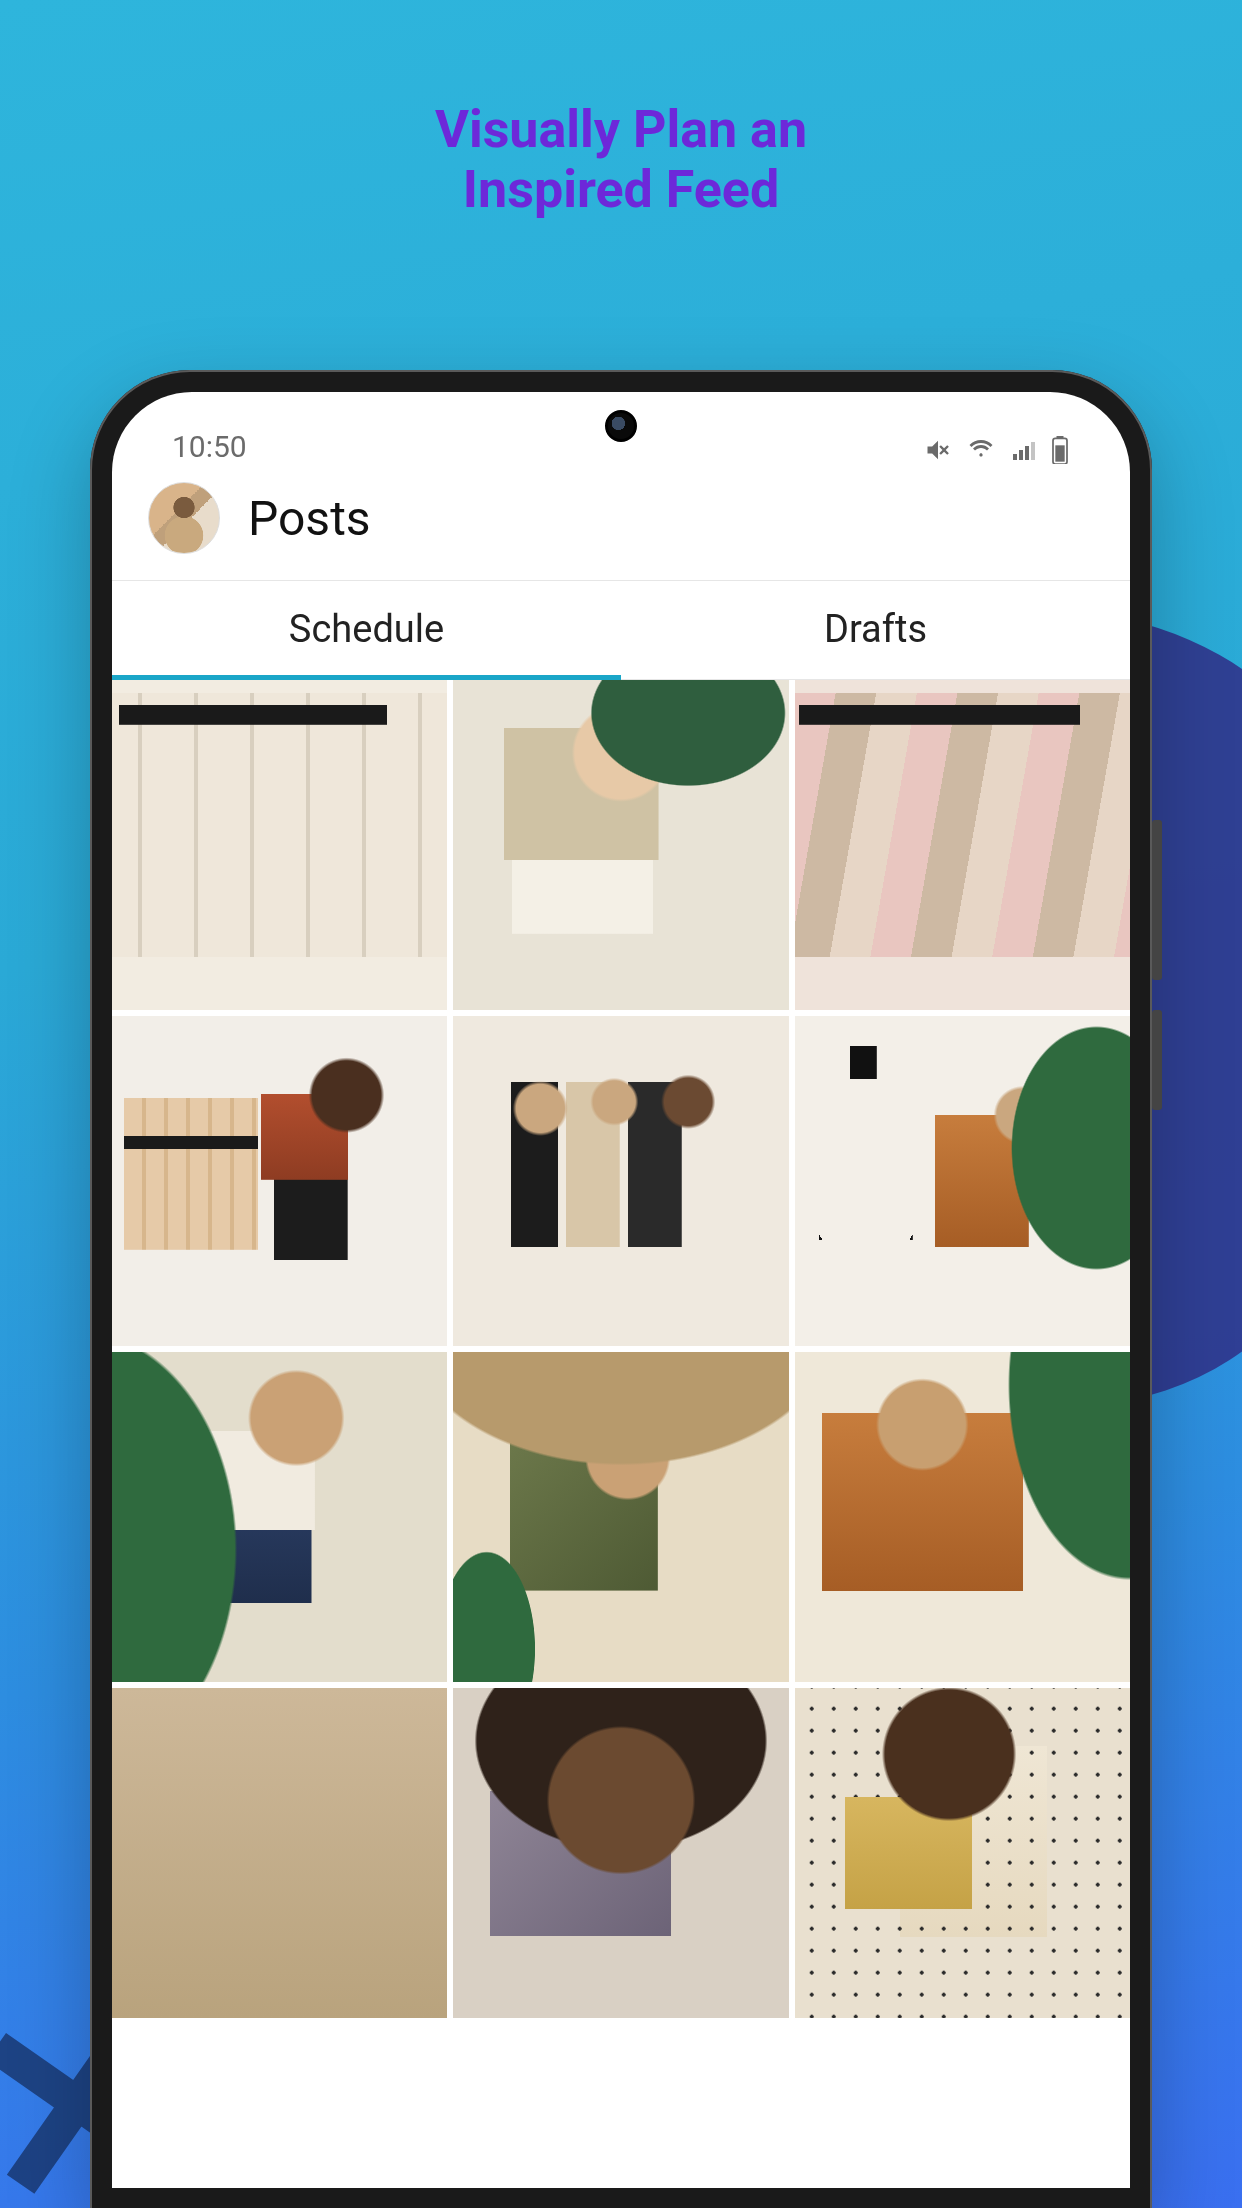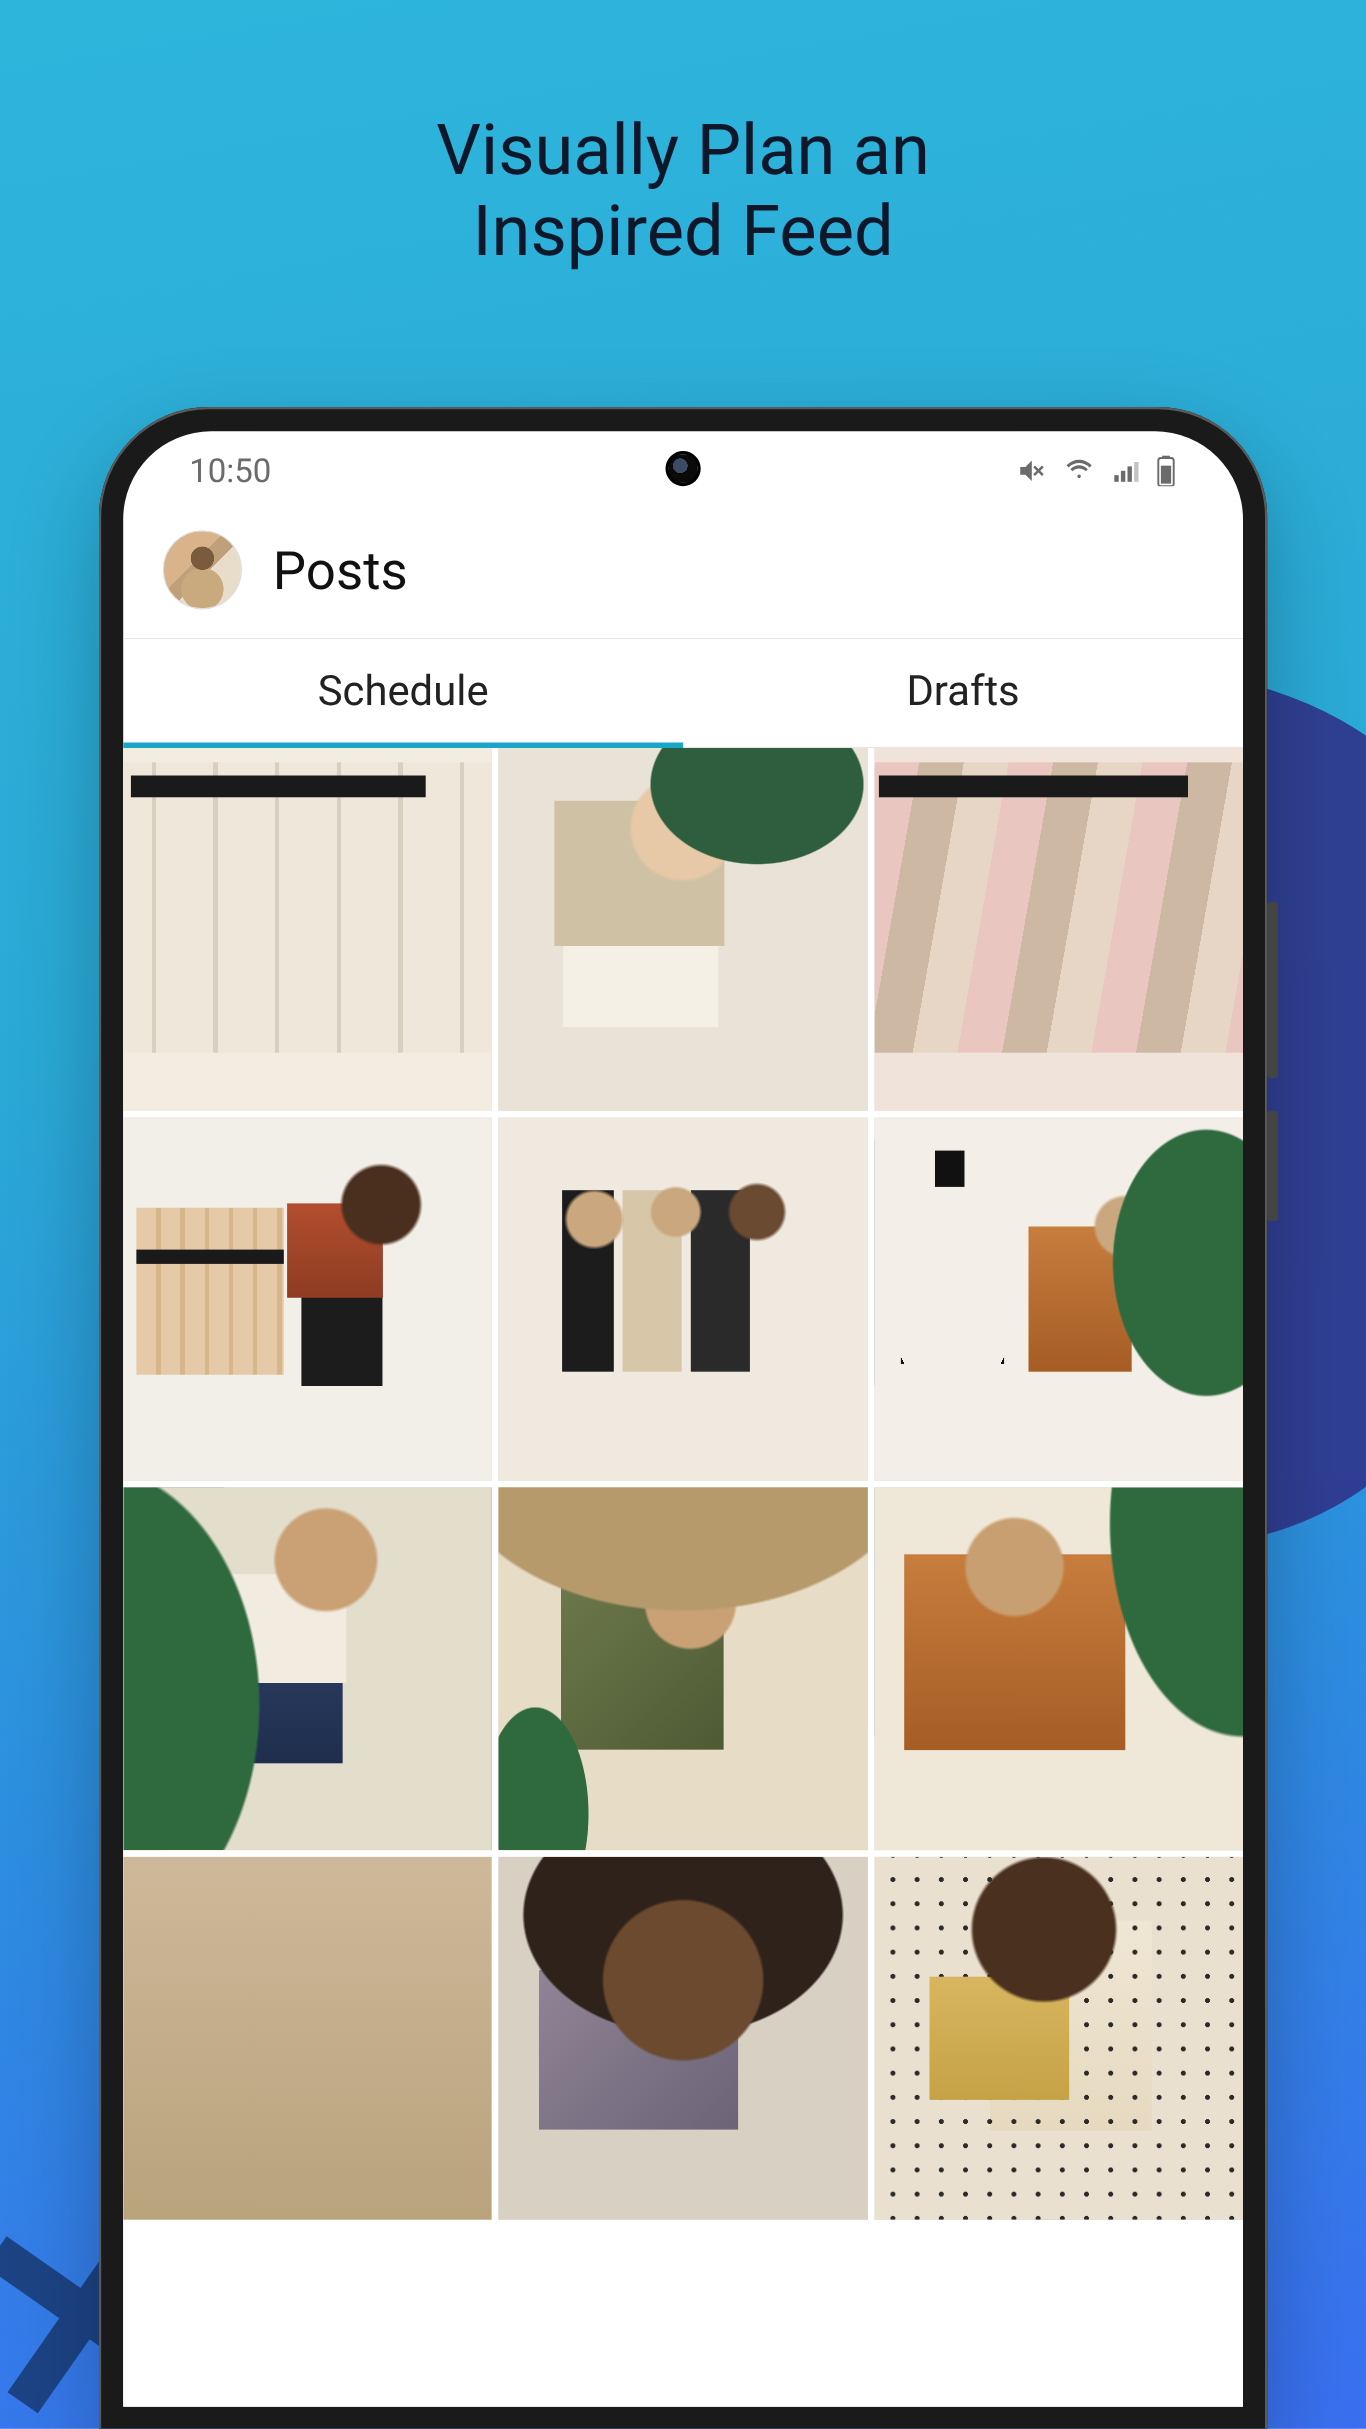--- a/index.html
+++ b/index.html
@@ -10,23 +10,23 @@
     position: relative;
     overflow: hidden;
   }
 
   .promo-title {
     position: absolute;
     top: 100px;
     left: 0;
     right: 0;
     text-align: center;
-    color: #0f172a;
-    font-size: 64px;
-    font-weight: 400;
+    color: #6d28d9;
+    font-size: 52px;
+    font-weight: 700;
     line-height: 1.15;
   }
 
   
   .swoosh {
     position: absolute;
     right: -160px;
     top: 610px;
     width: 720px;
     height: 800px;
@@ -77,21 +77,21 @@
     background: #ffffff;
     border-radius: 80px 80px 0 0;
     overflow: hidden;
     display: flex;
     flex-direction: column;
   }
 
   .status-bar {
     height: 72px;
     display: flex;
-    align-items: center;
+    align-items: flex-end;
     justify-content: space-between;
     padding: 0 60px 0 60px;
     position: relative;
     color: #6b6b6b;
     font-size: 30px;
   }
   .camera-hole {
     position: absolute;
     left: 50%;
     top: 18px;

